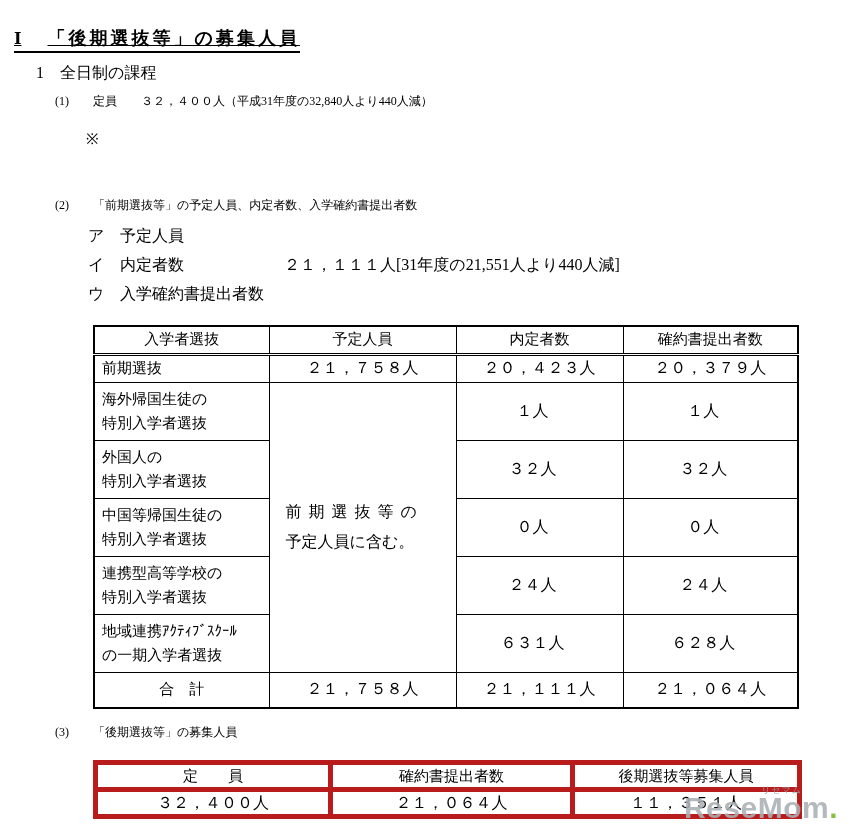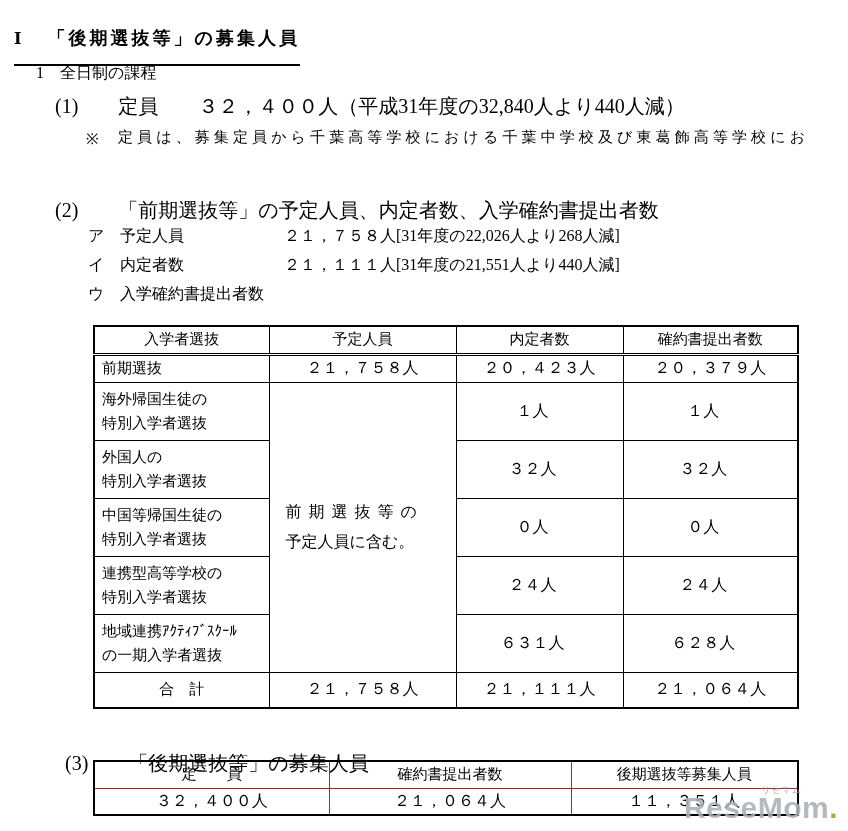--- a/index.html
+++ b/index.html
@@ -5,29 +5,29 @@
   * { margin:0; padding:0; box-sizing:border-box; }
   html,body { background:#fff; }
   body {
     width:848px; height:831px; position:relative; overflow:hidden;
     font-family:"Liberation Serif","DejaVu Serif",serif; color:#000;
   }
   .abs { position:absolute; }
 
   
   .heading { left:14px; top:26px; font-size:18px; font-weight:bold; white-space:nowrap; }
-  .heading .hl { border-bottom:2px solid #000; padding-bottom:16px; }
+  .heading .hl { border-bottom:2px solid #000; padding-bottom:3px;text-decoration:underline; }
   .heading .num { margin-right:26px; }
   .heading .ttl { letter-spacing:3px; }
 
   .sub { left:36px; top:63px; font-size:16px; white-space:nowrap; }
-  .line-item { font-size:20px; white-space:nowrap; }
+  .line-item { font-size:12px; white-space:nowrap; }
   .li1 { left:55px; top:93px; }
   .li2 { left:55px; top:197px; }
-  .li3 { left:55px; top:750px;margin-left:10px; }
+  .li3 { left:55px; top:724px; }
 
   
   .note-mark { left:86px; top:128px; font-size:15px; }
   .note { left:118px; top:128px; width:706px; font-size:15px; }
   .note .l1 { letter-spacing:4.1px; white-space:nowrap; }
   .note .l2 { margin-top:10px; letter-spacing:1.2px; white-space:nowrap; }
 
   
   .klist { left:88px; top:222px; font-size:16px; }
   .krow { display:flex; height:29px; align-items:center; white-space:nowrap; }
@@ -47,21 +47,21 @@
   .num { font-size:16px; }
   .cl { text-align:left; padding-left:7px !important; }
   .cc { text-align:center;font-family:Liberation Mono, monospace; }
   .cr { text-align:center; padding-right:14px !important; }
   .pre { white-space:pre-line; line-height:1.6; }
   .merged { vertical-align:middle; padding-left:16px !important; font-size:16px; }
   .merged .m1 { letter-spacing:7px; white-space:nowrap; }
   .merged .m2 { margin-top:9px; white-space:nowrap;font-family:Liberation Mono, monospace; }
 
   .t2 { left:93px; top:760px; width:704px; font-size:15px; border:2px solid #000; }
-  .t2 th, .t2 td { border:1px solid #b91c1c; padding:0; }
+  .t2 th, .t2 td { border:5px solid #b91c1c; padding:0; }
   .t2 th { font-weight:normal; text-align:center; }
   .t2 tr { height:27px; }
   .t2 td { text-align:center; font-size:16px; }
 
   
   .wm { right:10px; bottom:6px; font-family:"Liberation Sans",sans-serif; opacity:.88; }
   .wm .inner { position:relative; display:inline-block; }
   .wm .en { font-size:30px; font-weight:bold; color:#a9b0b5; letter-spacing:.5px;text-align:center; }
   .wm .dot { color:#76b82a; }
   .wm .kana { position:absolute; top:-7px; right:36px; font-size:9px; color:#9aa0a6; letter-spacing:1px; }
@@ -74,30 +74,28 @@
     <span class="num">Ⅰ</span><span class="ttl">「後期選抜等」の募集人員</span>
   </span>
 </div>
 
 <div class="abs sub">1　全日制の課程</div>
 
 <div class="abs line-item li1">(1)　　定員　　３２，４００人（平成31年度の32,840人より440人減）</div>
 
 <div class="abs note-mark">※</div>
 <div class="abs note">
-  <div class="l1">定員は、募集定員から千葉高等学校における千葉中学校及び東葛飾高等学校にお</div>
 </div>
 
 <div class="abs line-item li2">(2)　　「前期選抜等」の予定人員、内定者数、入学確約書提出者数</div>
 
 <div class="abs klist">
   <div class="krow">
     <span class="kana">ア</span>
     <span class="klabel">予定人員</span>
-    <span class="kvalue">２１，７５８人[31年度の22,026人より268人減]</span>
   </div>
   <div class="krow">
     <span class="kana">イ</span>
     <span class="klabel">内定者数</span>
     <span class="kvalue">２１，１１１人[31年度の21,551人より440人減]</span>
   </div>
   <div class="krow">
     <span class="kana">ウ</span>
     <span class="klabel">入学確約書提出者数</span>
   </div>

